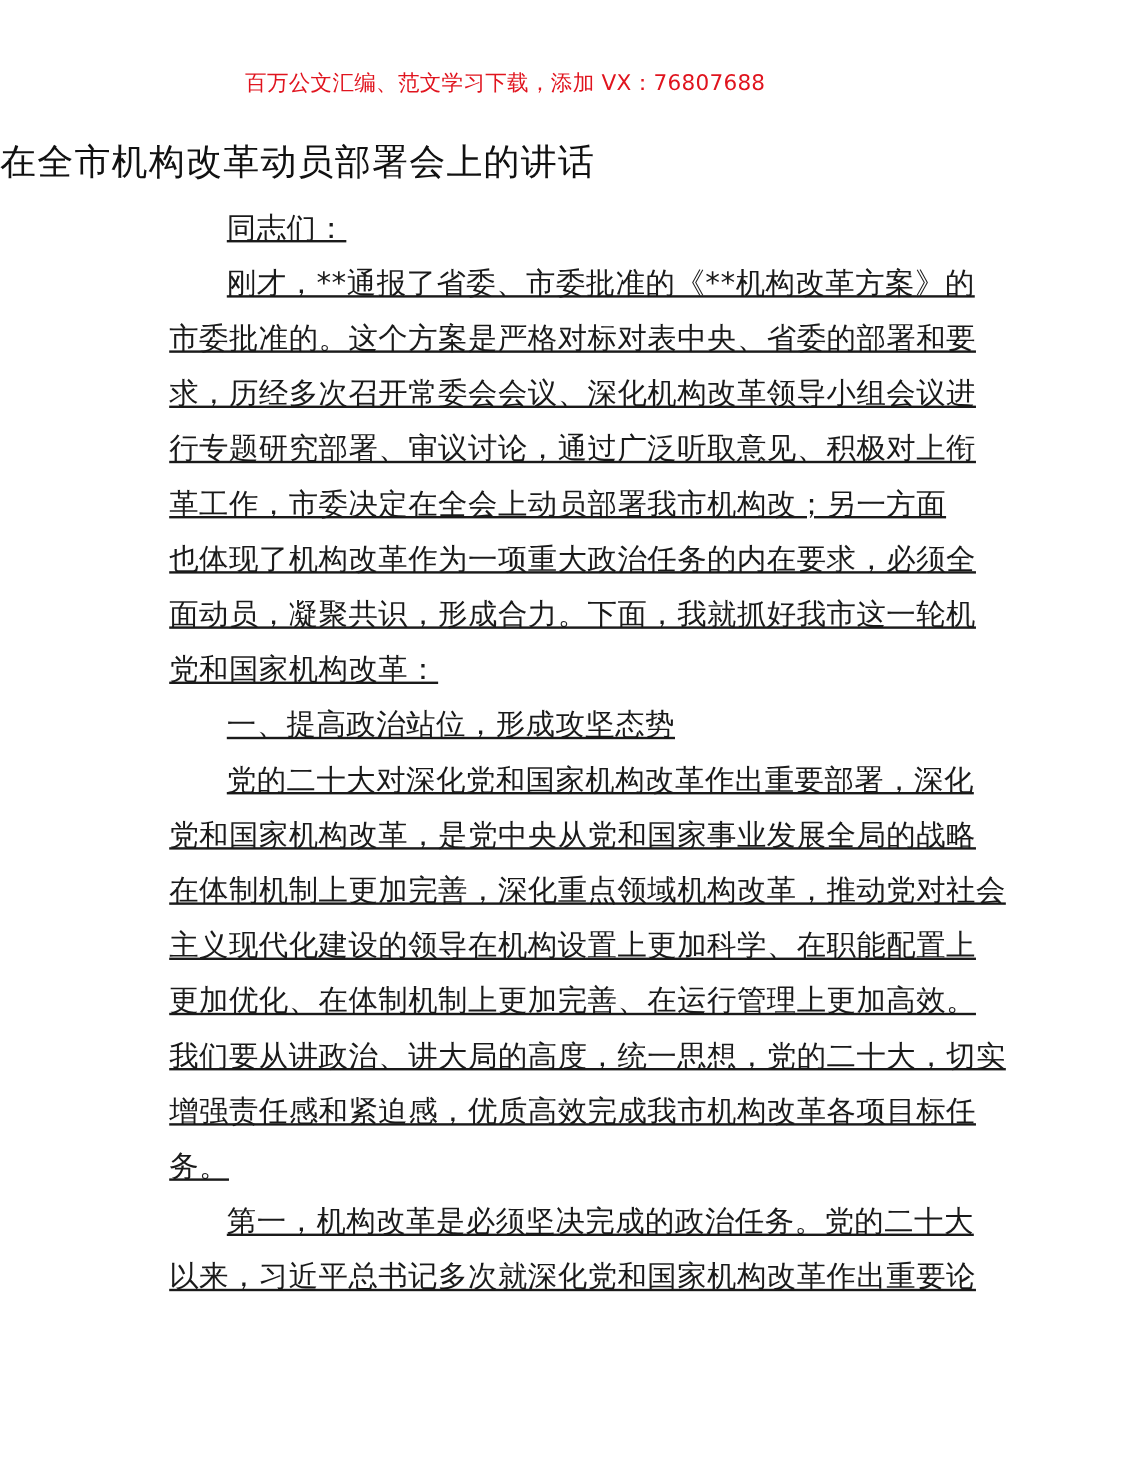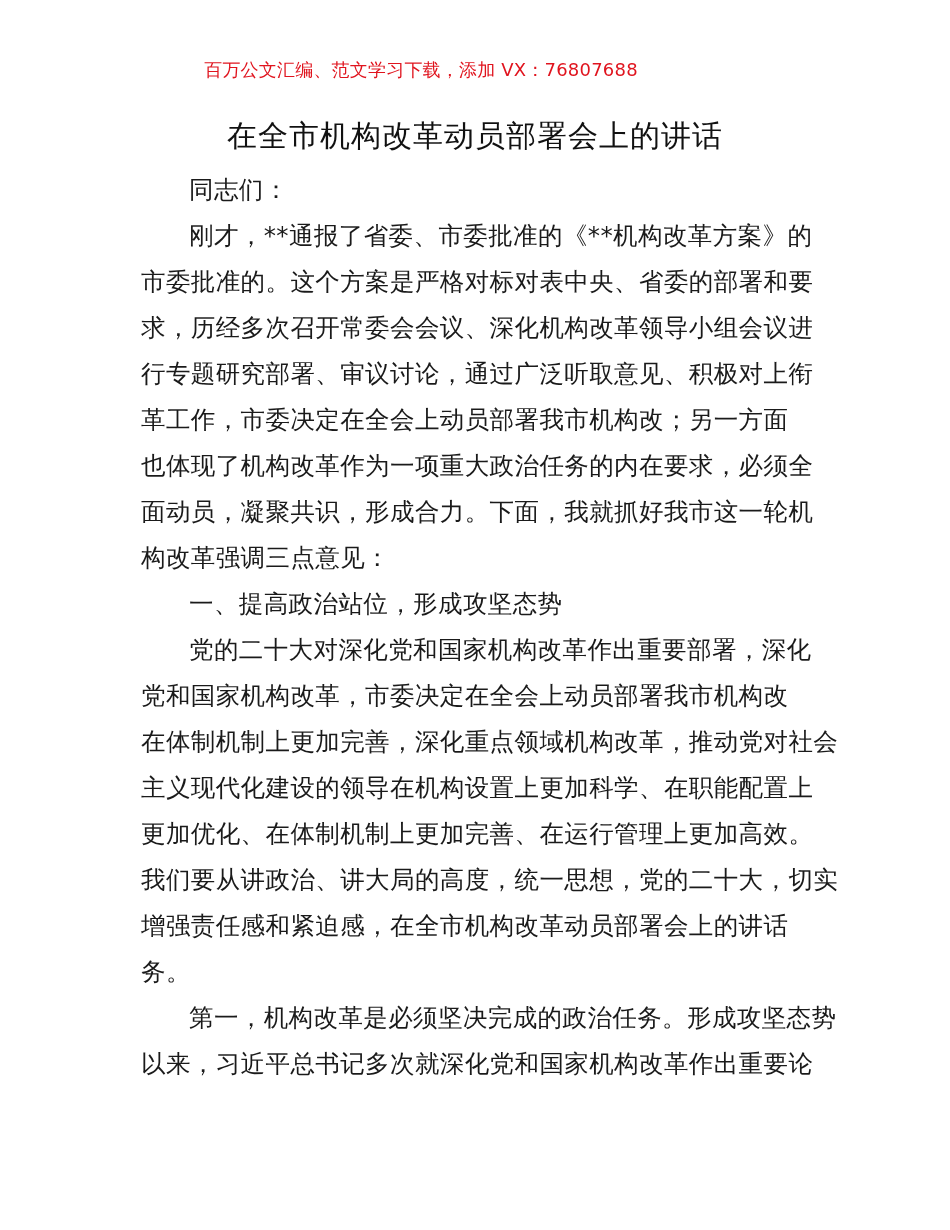--- a/index.html
+++ b/index.html
@@ -1,22 +1,22 @@
 <!DOCTYPE html>
 <html><head>
 <meta charset="utf-8">
 <style>
   html, body { margin: 0; padding: 0; background: #ffffff; }
   body { width: 950px; height: 1230px; position: relative; overflow: hidden;
          font-family: "DejaVu Sans", "Liberation Sans", sans-serif; color: #1a1a1a; }
   .watermark { position: absolute; top: 56px; left: 0; width: 842px; text-align: center;
                font-size: 18px; line-height: 28px; letter-spacing: 0.2px; }
-  .title { position: absolute; top: 114px; left: 0; width: 950px; text-align: center;
+  .title { position: absolute; top: 114px; left: 0; width: 950px; 
            font-size: 30px; line-height: 44px; color: #111; letter-spacing: 1px; }
-  .body { position: absolute; left: 141px; top: 167px; width: 670px; }
+  .body { position: absolute; left: 141px; top: 167px; width: 670px; text-decoration: underline; }
   .line { height: 46px; line-height: 46px; font-size: 24.5px; white-space: nowrap;
           letter-spacing: 0.4px; color: #1a1a1a; }
   .indent { padding-left: 48px; }
 </style>
 </head>
 <body>
 
 <div class="watermark" style="color: rgb(224, 20, 30);">百万公文汇编、范文学习下载，添加 VX：76807688</div>
 
 <div class="title">在全市机构改革动员部署会上的讲话</div>
@@ -24,26 +24,26 @@
 <div class="body">
   <div class="line indent">同志们：</div>
   <div id="lines">
       <div class="line indent">刚才，**通报了省委、市委批准的《**机构改革方案》的</div>
       <div class="line">市委批准的。这个方案是严格对标对表中央、省委的部署和要</div>
       <div class="line">求，历经多次召开常委会会议、深化机构改革领导小组会议进</div>
       <div class="line">行专题研究部署、审议讨论，通过广泛听取意见、积极对上衔</div>
       <div class="line">革工作，市委决定在全会上动员部署我市机构改；另一方面</div>
       <div class="line">也体现了机构改革作为一项重大政治任务的内在要求，必须全</div>
       <div class="line">面动员，凝聚共识，形成合力。下面，我就抓好我市这一轮机</div>
-      <div class="line">构改革强调三点意见：</div>
+      <div class="line">党和国家机构改革：</div>
       <div class="line indent">一、提高政治站位，形成攻坚态势</div>
       <div class="line indent">党的二十大对深化党和国家机构改革作出重要部署，深化</div>
-      <div class="line">党和国家机构改革，市委决定在全会上动员部署我市机构改</div>
+      <div class="line">党和国家机构改革，是党中央从党和国家事业发展全局的战略</div>
       <div class="line">在体制机制上更加完善，深化重点领域机构改革，推动党对社会</div>
       <div class="line">主义现代化建设的领导在机构设置上更加科学、在职能配置上</div>
       <div class="line">更加优化、在体制机制上更加完善、在运行管理上更加高效。</div>
       <div class="line">我们要从讲政治、讲大局的高度，统一思想，党的二十大，切实</div>
-      <div class="line">增强责任感和紧迫感，在全市机构改革动员部署会上的讲话</div>
+      <div class="line">增强责任感和紧迫感，优质高效完成我市机构改革各项目标任</div>
       <div class="line">务。</div>
-      <div class="line indent">第一，机构改革是必须坚决完成的政治任务。形成攻坚态势</div>
+      <div class="line indent">第一，机构改革是必须坚决完成的政治任务。党的二十大</div>
       <div class="line">以来，习近平总书记多次就深化党和国家机构改革作出重要论</div>
     </div>
 </div>
 
 </body></html>

